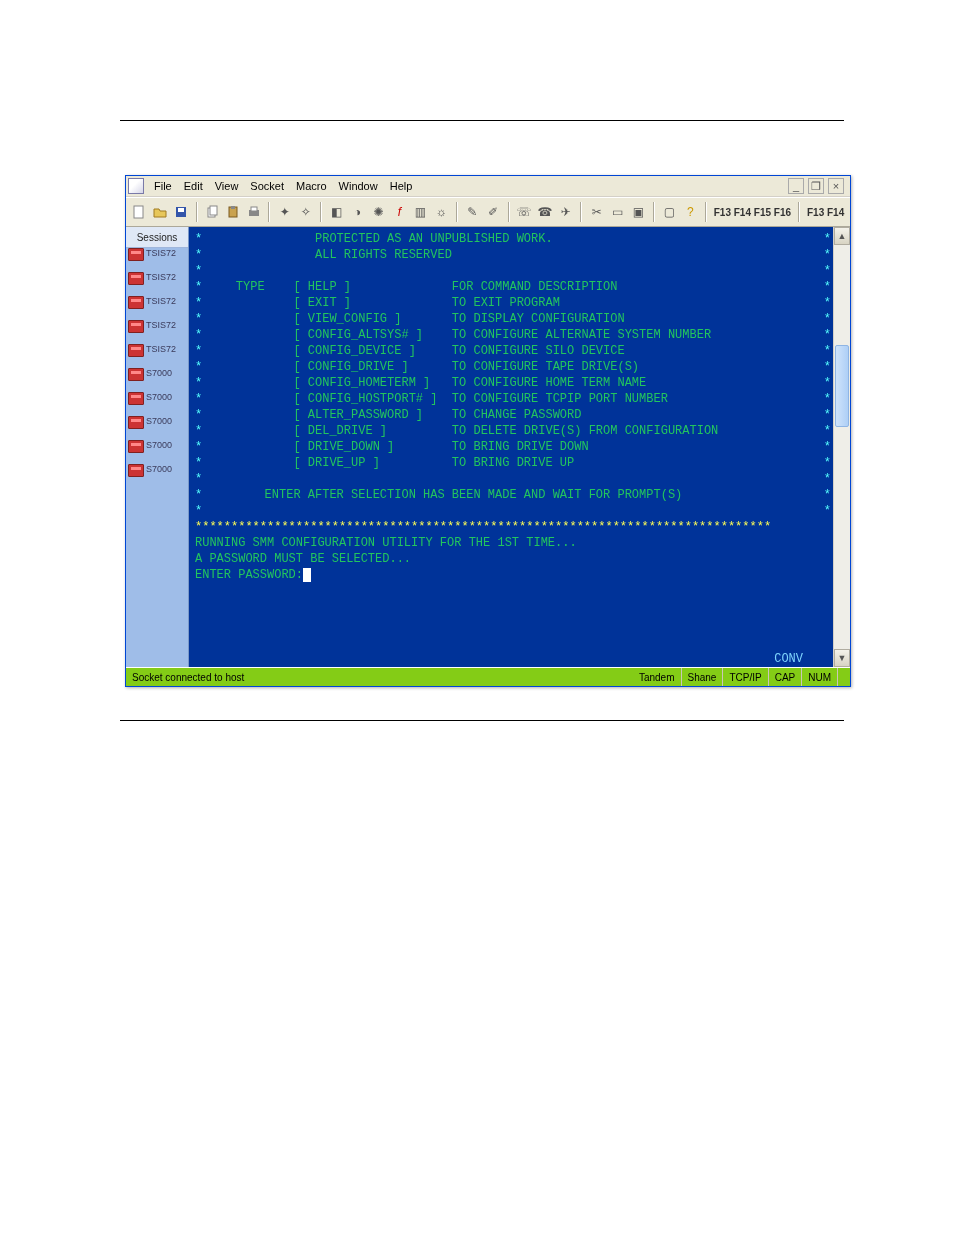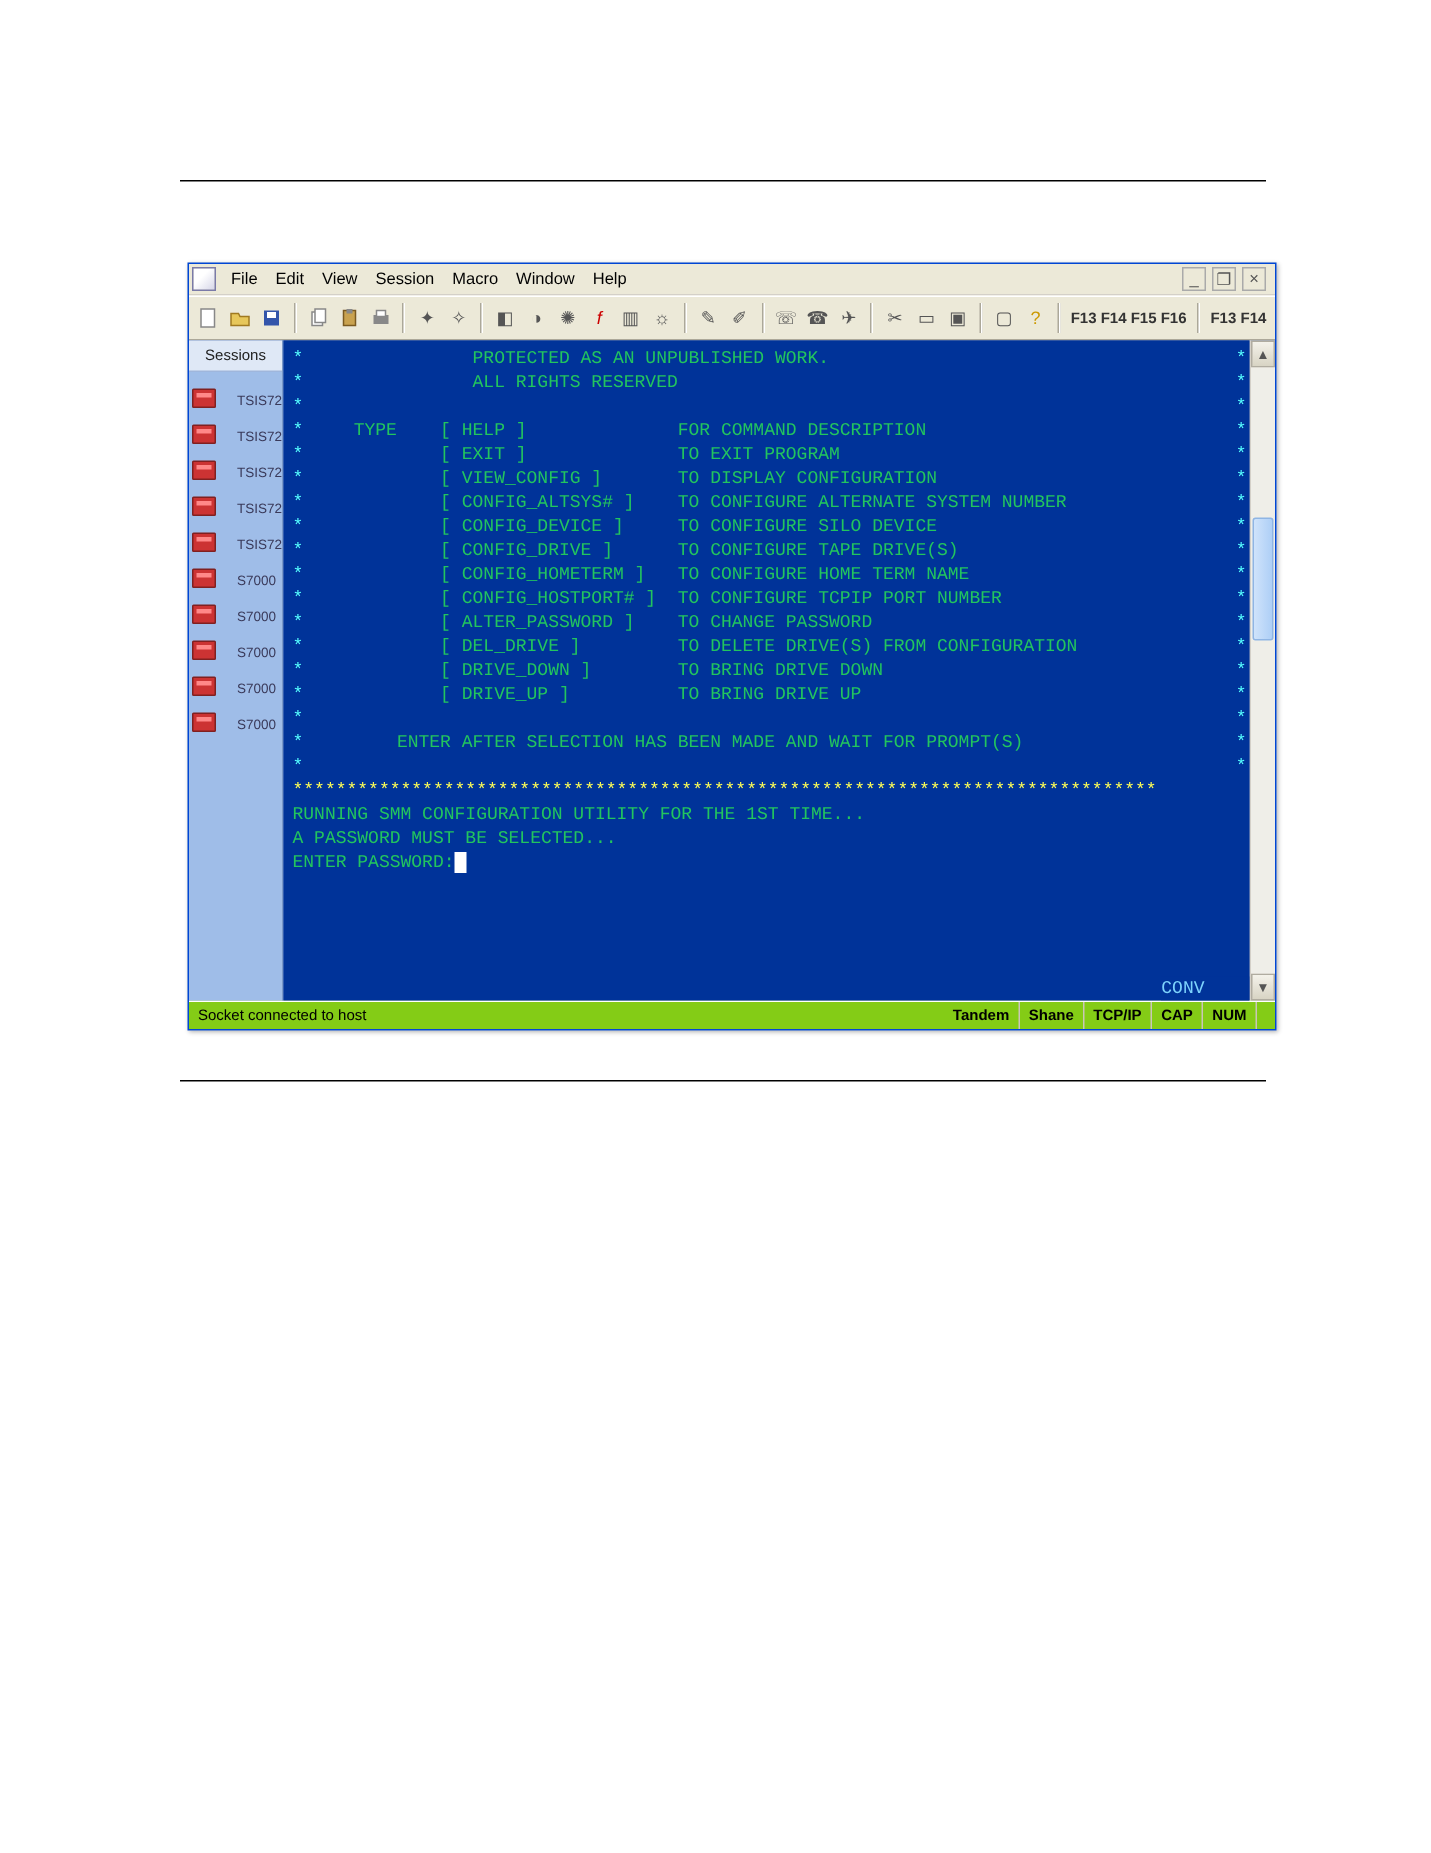--- a/index.html
+++ b/index.html
@@ -151,25 +151,25 @@
   .sessions-header {
     height: 20px;
     background: #dfe8f6;
     border-bottom: 1px solid #9fb6dc;
     display: flex; align-items: center; justify-content: center;
     font-size: 10px;
     color: #222;
   }
   .session-item {
     height: 24px;
-    display: flex; align-items: flex-end;
+    display: flex; align-items: flex-start;
     padding-left: 2px;
     font-size: 9px;
     color: #3a3a5a;
-    gap: 14px;
+    gap: 2px;
     overflow: hidden;
   }
   .session-icon {
     width: 14px; height: 11px;
     background: #c33;
     border: 1px solid #802020;
     border-radius: 1px;
     position: relative;
     flex-shrink: 0;
   }
@@ -263,21 +263,21 @@
 <body>
 
 <div class="page">
   <div class="hr-top"></div>
 
   <div class="app-window">
 
 
     <div class="menubar">
       <span class="doc-icon"></span>
-      <span id="menu-items"><span class="menu-item">File</span><span class="menu-item">Edit</span><span class="menu-item">View</span><span class="menu-item">Session</span><span class="menu-item">Macro</span><span class="menu-item">Window</span><span class="menu-item">Help</span></span>
+      <span id="menu-items"><span class="menu-item">File</span><span class="menu-item">Edit</span><span class="menu-item">View</span><span class="menu-item">Socket</span><span class="menu-item">Macro</span><span class="menu-item">Window</span><span class="menu-item">Help</span></span>
       <div class="mdi-btns">
         <div class="mdi-btn">_</div>
         <div class="mdi-btn">❐</div>
         <div class="mdi-btn">×</div>
       </div>
     </div>
 
     <div class="toolbar">
       <div class="tb-btn">
           <svg class="svg-shape" viewBox="0 0 14 14">
@@ -399,21 +399,21 @@
           <div class="scroll-track">
             <div class="scroll-thumb"></div>
           </div>
           <div class="scroll-btn">▼</div>
         </div>
       </div>
     </div>
 
     <div class="statusbar">
       <div class="status-cell">Socket connected to host</div>
-      <div id="status-panes" style="display:flex;height:100%;font-weight:bold;">
+      <div id="status-panes" style="display:flex;height:100%;">
           <div class="status-cell">Tandem</div>
           <div class="status-cell">Shane</div>
           <div class="status-cell">TCP/IP</div>
           <div class="status-cell">CAP</div>
           <div class="status-cell">NUM</div>
           <div class="status-cell"></div>
         </div>
     </div>
 
   </div>

